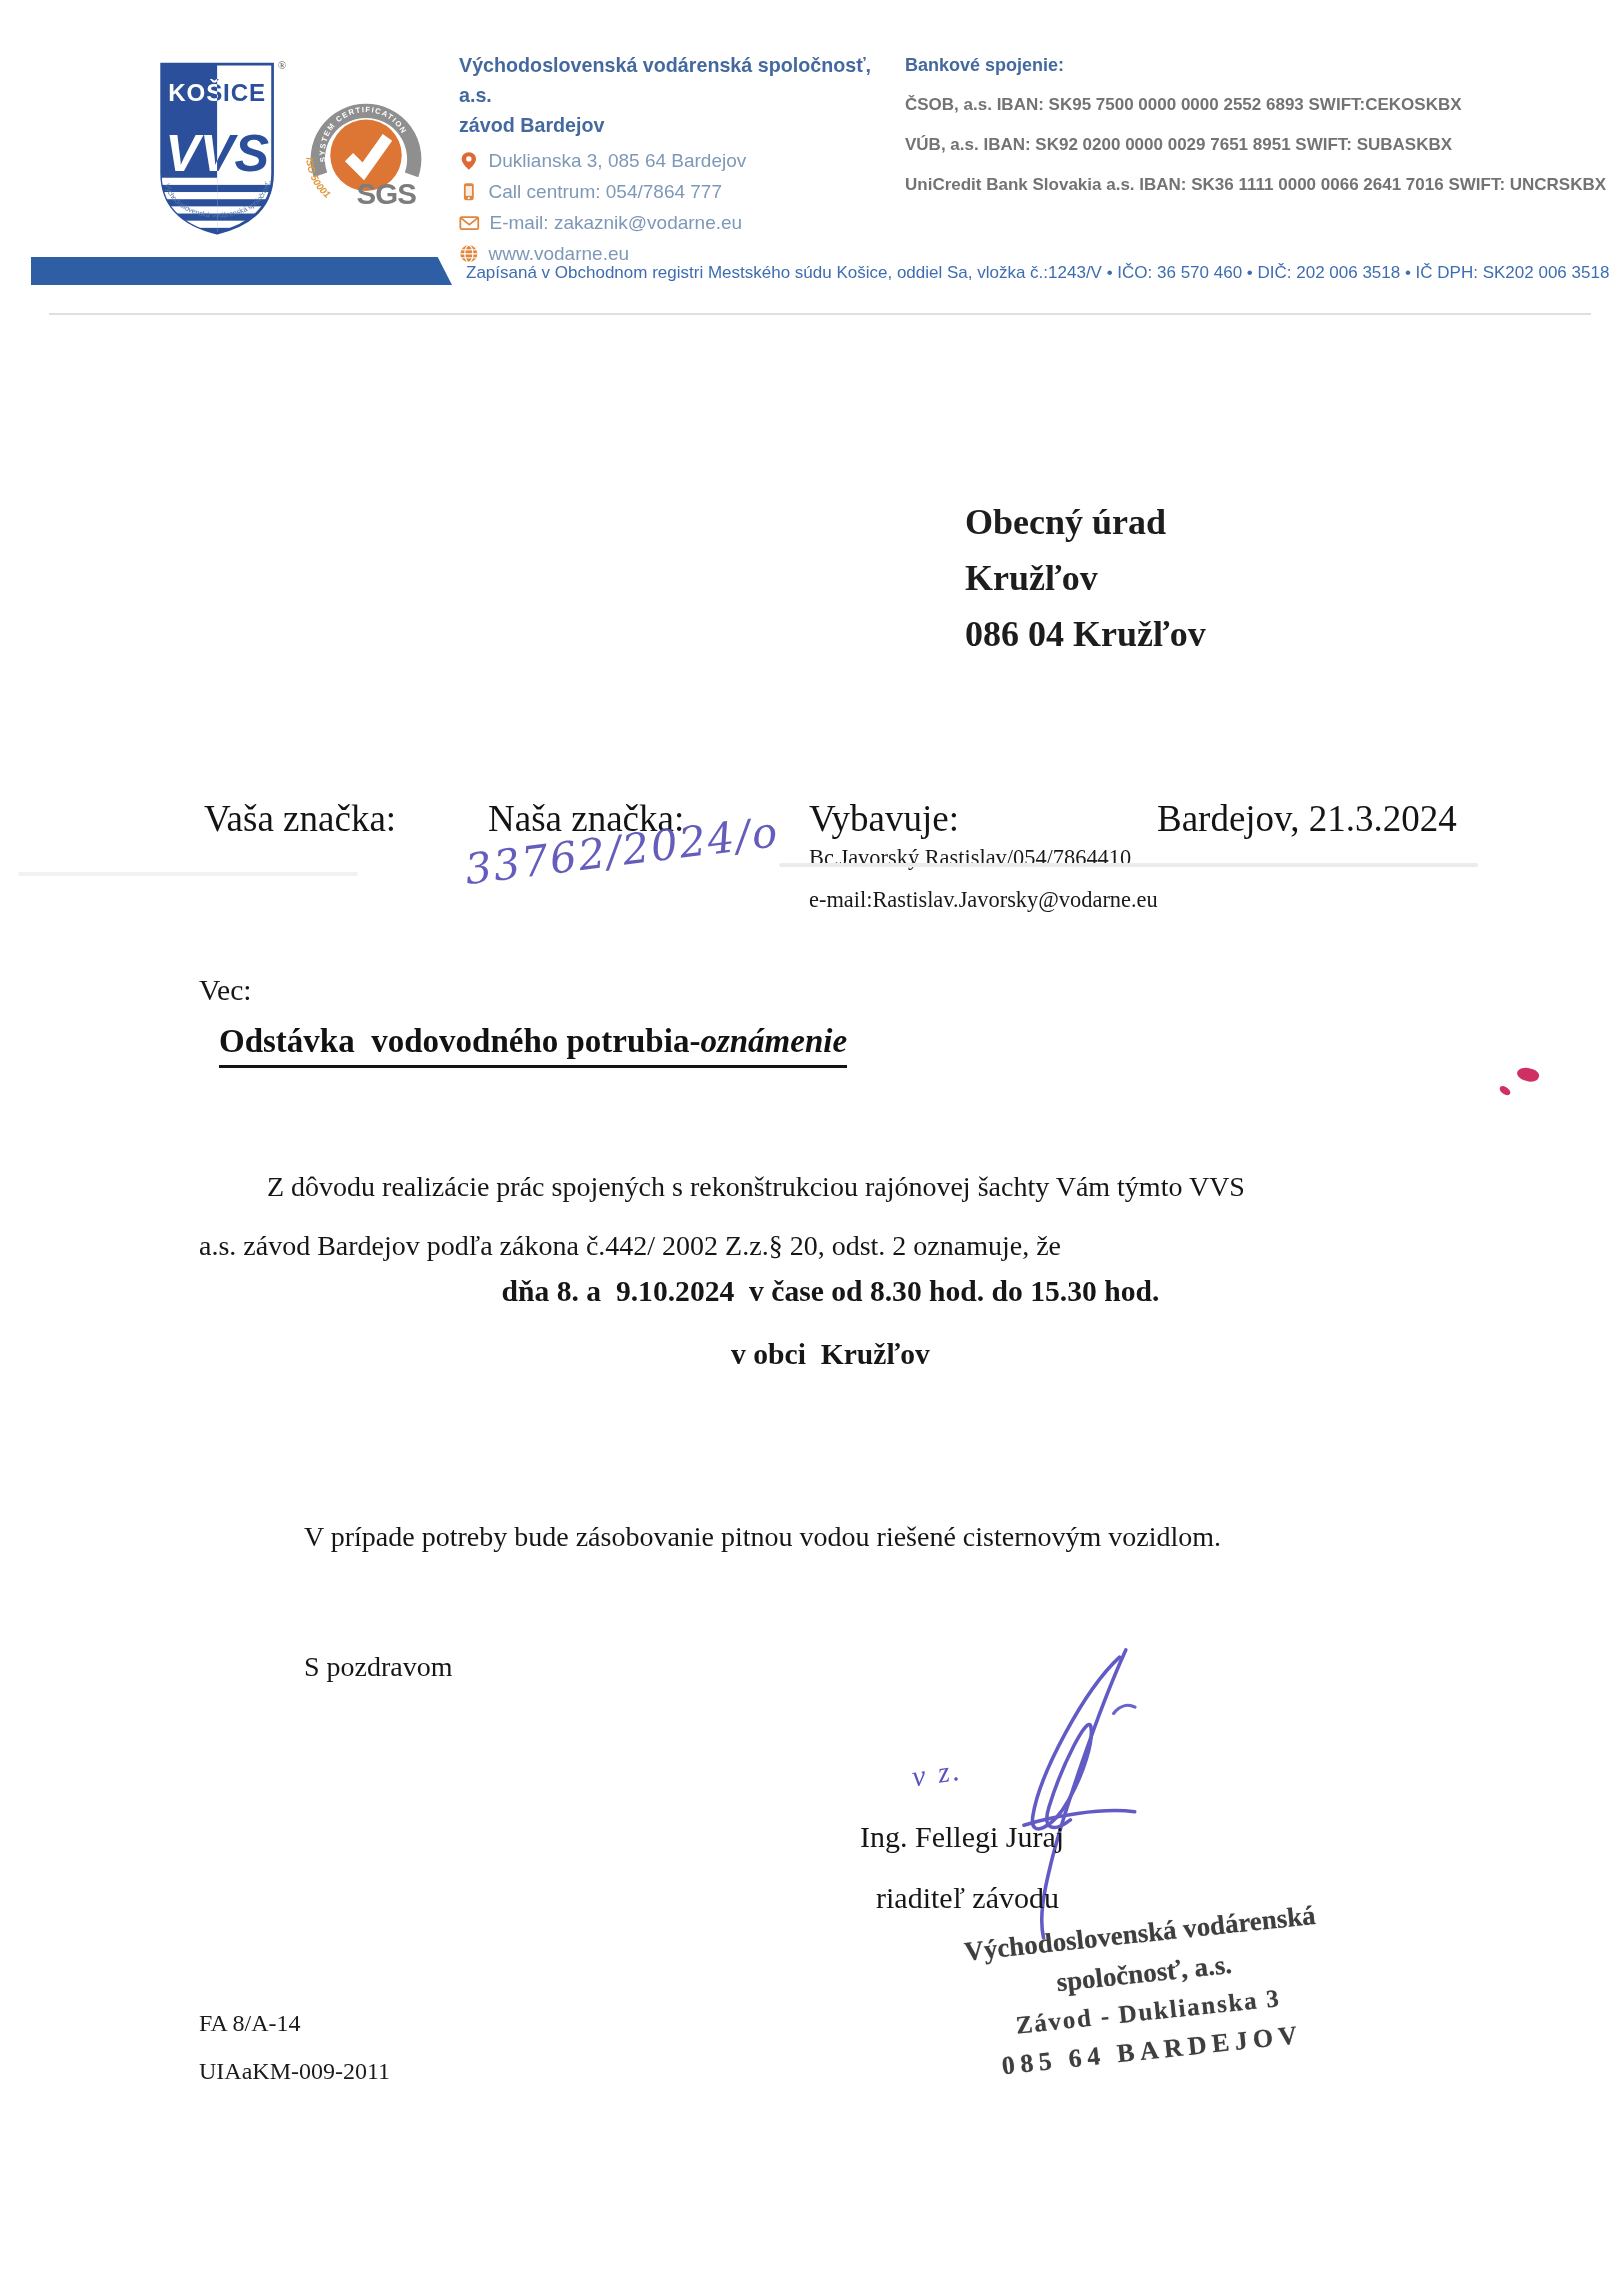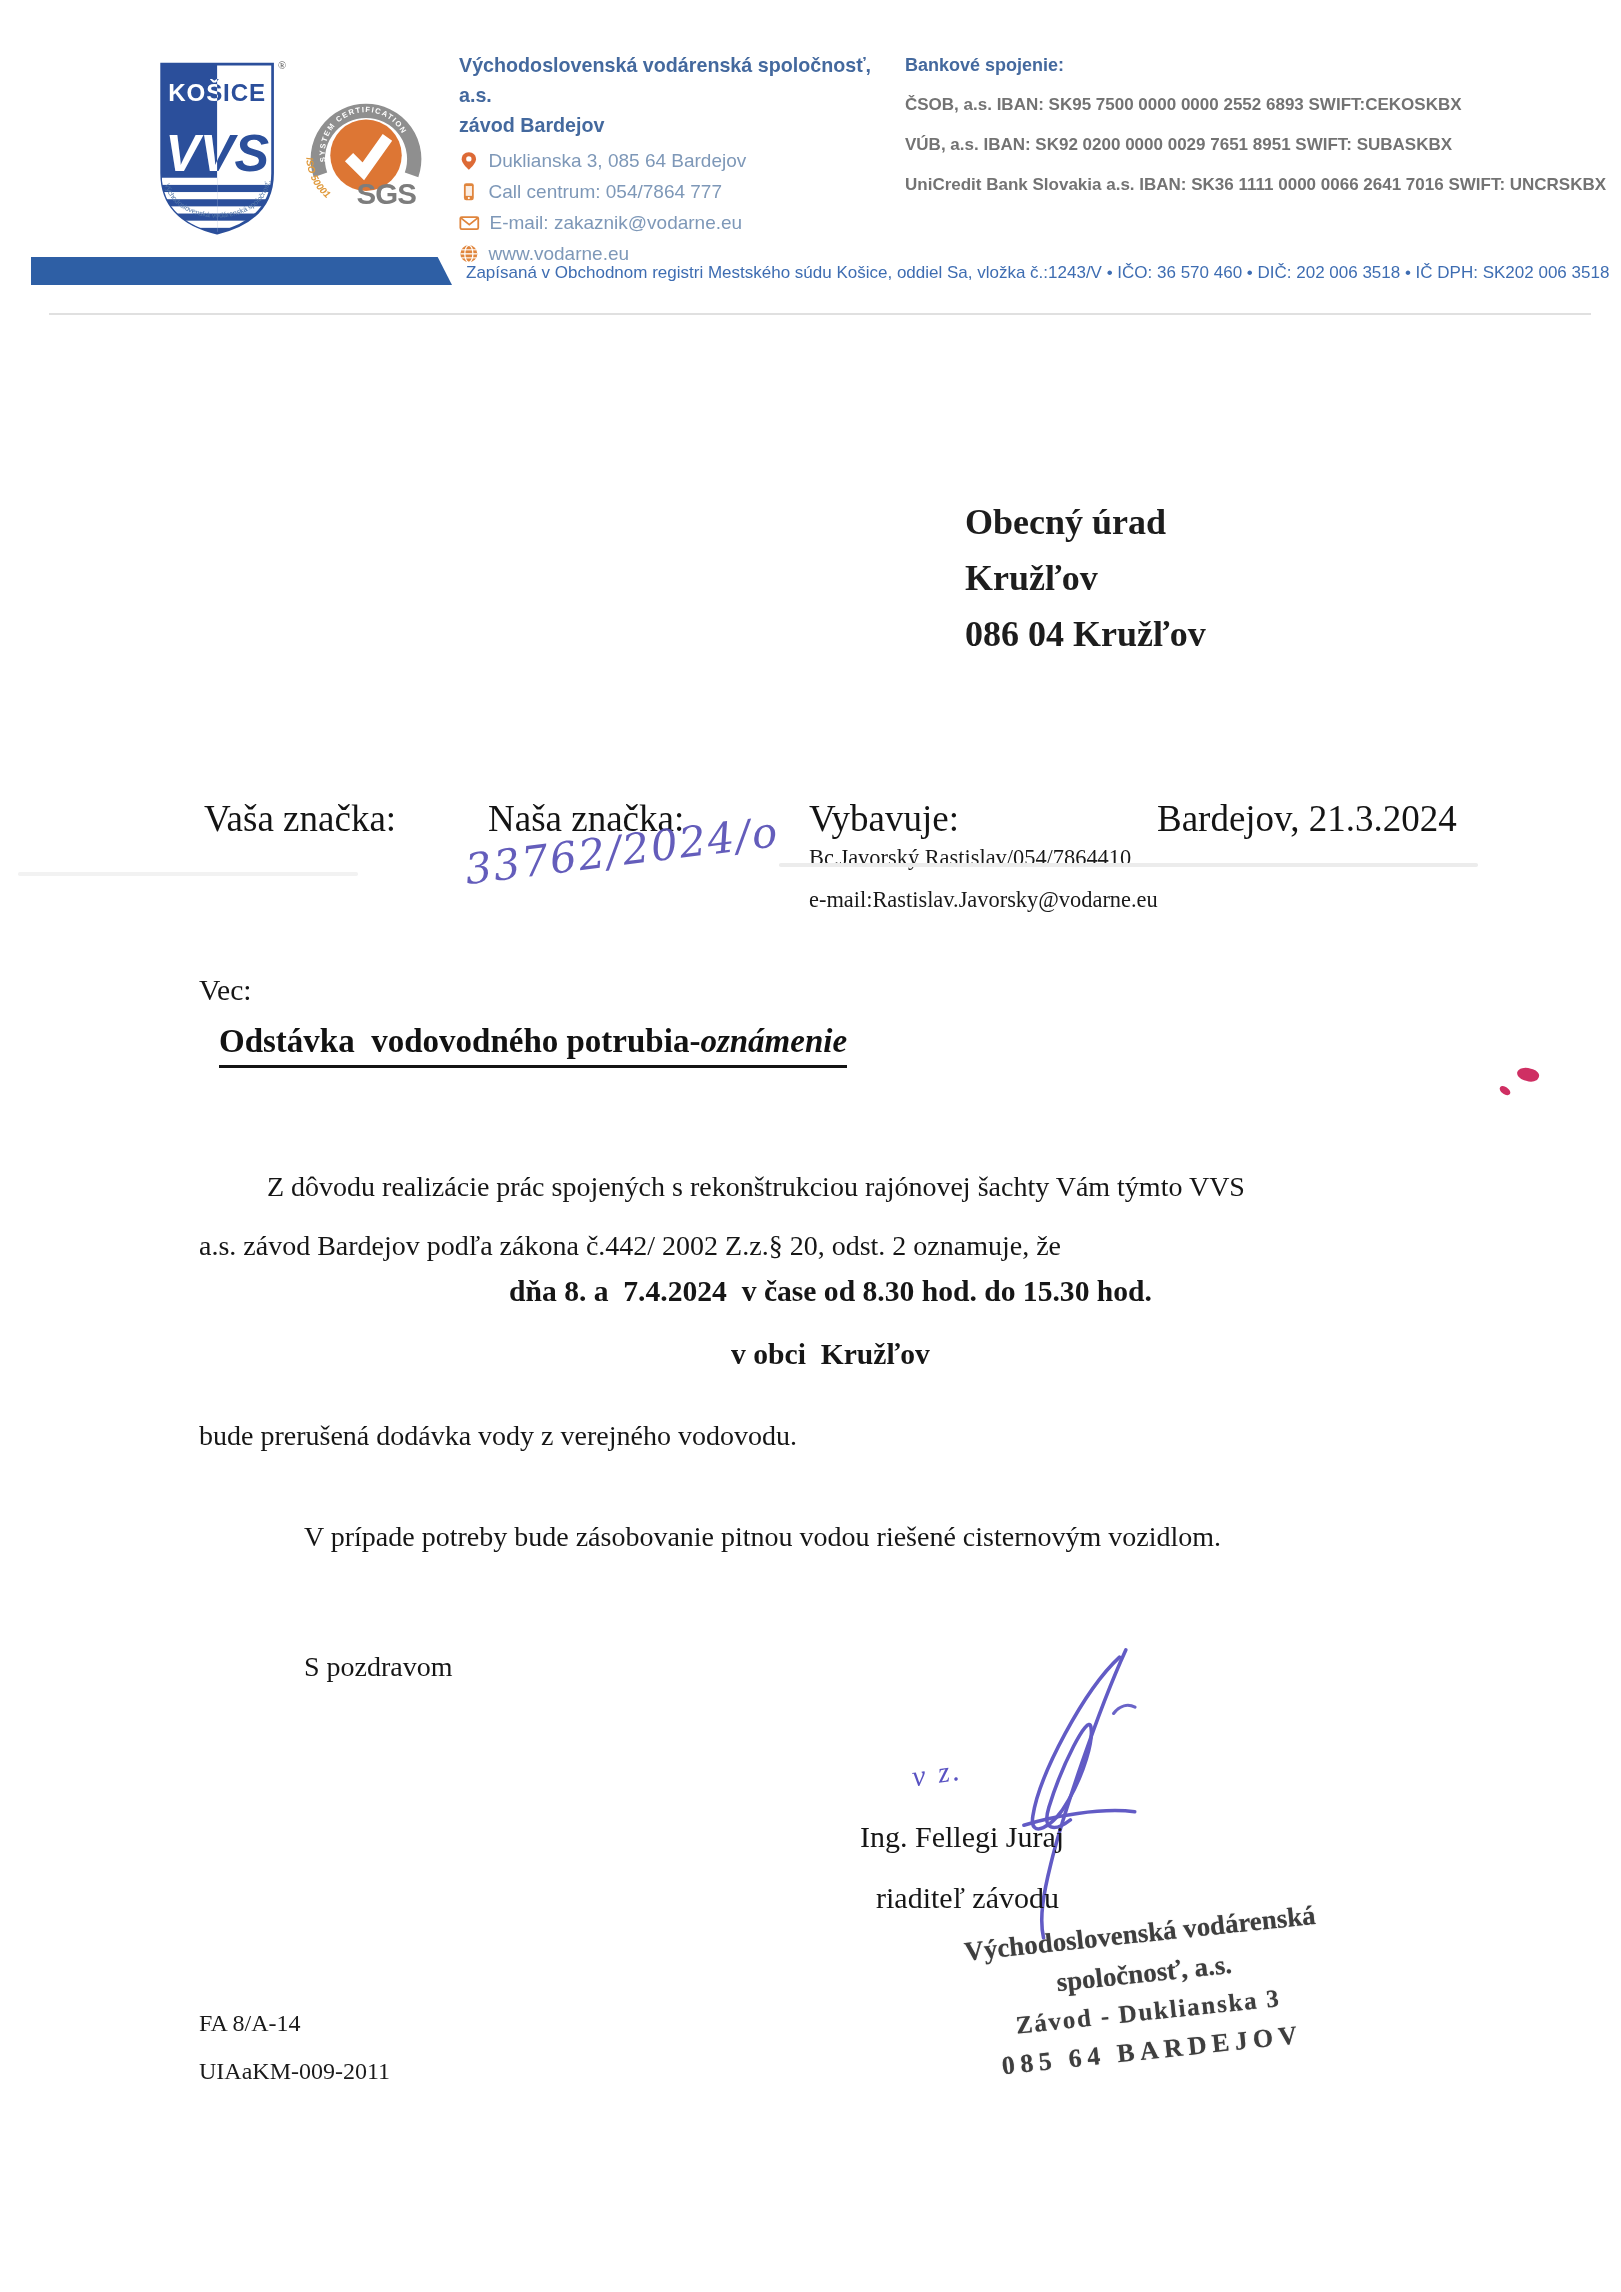--- a/index.html
+++ b/index.html
@@ -217,23 +217,22 @@
   <div class="abs vec">Vec:</div>
   <div class="abs subject"><span>Odstávka  vodovodného potrubia-</span><span class="it">oznámenie</span></div>
 
   <div class="abs redmark" style="left:1517px; top:1068px; width:21.5px; height:13.4px; border-radius:60% 40% 55% 45%; transform:rotate(18deg);"></div>
   <div class="abs redmark" style="left:1499px; top:1087px; width:11.6px; height:7.2px; border-radius:50%; transform:rotate(35deg);"></div>
 
   <div class="abs body-text p1">
     <span class="l1">Z dôvodu realizácie prác spojených s rekonštrukciou rajónovej šachty Vám týmto VVS</span>
     <span class="l2">a.s. závod Bardejov podľa zákona č.442/ 2002 Z.z.§ 20, odst. 2 oznamuje, že</span>
   </div>
-  <div class="abs hl">dňa 8. a  7.4.2024  v čase od 8.30 hod. do 15.30 hod.</div>
+  <div class="abs hl">dňa 8. a  9.10.2024  v čase od 8.30 hod. do 15.30 hod.</div>
   <div class="abs hl hl2">v obci  Kružľov</div>
-  <div class="abs body-text p2">bude prerušená dodávka vody z verejného vodovodu.</div>
   <div class="abs body-text p3">V prípade potreby bude zásobovanie pitnou vodou riešené cisternovým vozidlom.</div>
   <div class="abs body-text closing">S pozdravom</div>
 
   <svg class="abs" style="left:918px; top:1641px;" width="260" height="304" viewBox="0 0 290 340">
     <g fill="none" stroke="#5a53c2" stroke-width="4" stroke-linecap="round" opacity="0.95">
       <path d="M225,18 C185,55 135,150 128,196 C124,222 150,210 168,178 C185,148 196,112 193,96 C190,80 160,140 146,186 C138,212 152,214 170,200"></path>
       <path d="M232,10 C200,80 160,200 148,250 C140,282 135,310 140,332"></path>
       <path d="M118,206 C150,196 205,186 242,191"></path>
     </g>
   </svg>

